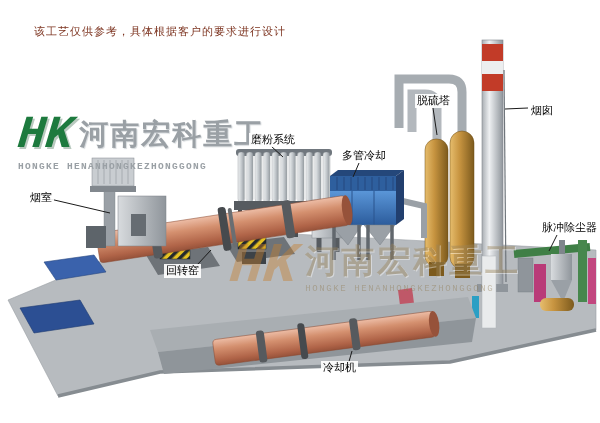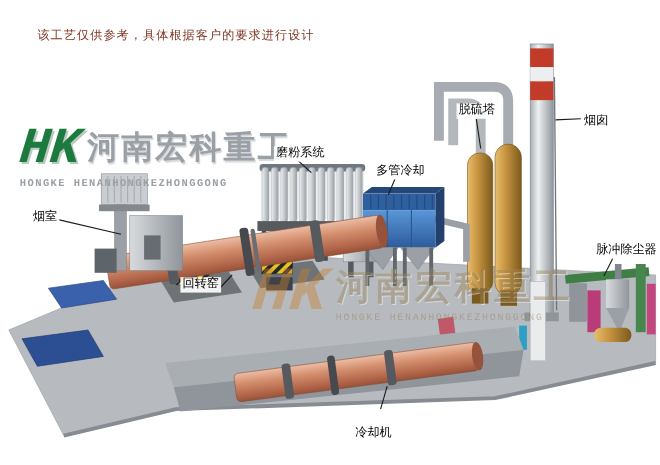--- a/index.html
+++ b/index.html
@@ -232,16 +232,16 @@
       <span class="wm-en" style="display:block">HONGKE HENANHONGKEZHONGGONG</span>
     </span>
   </div>
 
   <div class="lbl" style="left:28px;top:191px">烟室</div>
   <div class="lbl" style="left:249px;top:133px">磨粉系统</div>
   <div class="lbl" style="left:340px;top:149px">多管冷却</div>
   <div class="lbl" style="left:415px;top:94px">脱硫塔</div>
   <div class="lbl" style="left:529px;top:104px">烟囱</div>
   <div class="lbl" style="left:540px;top:221px">脉冲除尘器</div>
-  <div class="lbl" style="left:164px;top:252px">回转窑</div>
-  <div class="lbl" style="left:321px;top:387px">冷却机</div>
+  <div class="lbl" style="left:164px;top:264px">回转窑</div>
+  <div class="lbl" style="left:321px;top:361px">冷却机</div>
 
 </div>
 
 </body></html>

